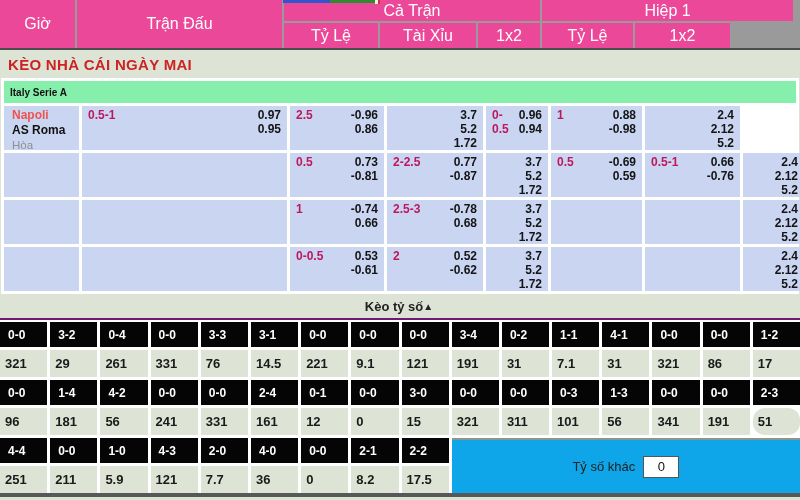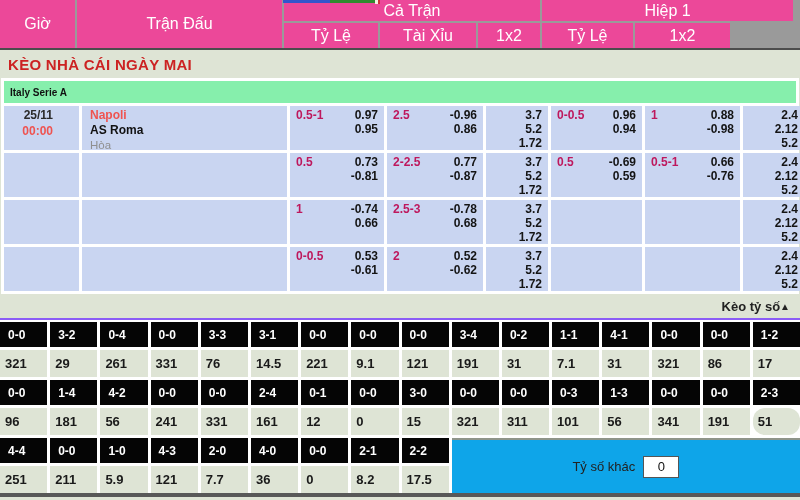--- a/index.html
+++ b/index.html
@@ -58,23 +58,23 @@
   .c-match{line-height:1.25;padding-left:8px;}
   .c-match .home{color:#ef5350;font-weight:bold;}
   .c-match .away{color:#111;font-weight:bold;}
   .c-match .draw{color:#8f8f8f;font-size:11.5px;}
   .c-hc{display:flex;justify-content:space-between;font-weight:bold;line-height:1.2;}
   .c-hc .line{color:#be185d;}
   .c-hc .vals{text-align:right;color:#141414;}
   .c-x2{text-align:right;font-weight:bold;color:#141414;line-height:1.15;padding-top:3px;}
   
   .score-bar{
-    height:22px;display:flex;align-items:center;justify-content:flex-end;
+    height:22px;display:flex;align-items:center;justify-content:center;
     padding:1px 10px 1px 8px;font-size:13px;font-weight:bold;color:#222;
-    border-bottom:2px solid #8b5cf6;
+    border-bottom:2px solid #701a75;
   }
   .score-bar .arrow{font-size:10px;color:#222;cursor:pointer;}
   .sgrid{background:#ffffff;padding-top:2px;display:flex;flex-direction:column;gap:3px;}
   .sgroup{
     display:grid;grid-template-columns:repeat(16,1fr);
     grid-template-rows:25px 27px;gap:3px;
   }
   .scell{
     background:#050505;color:#fff;font-weight:bold;font-size:12px;
     display:flex;align-items:center;padding-left:8px;white-space:nowrap;
@@ -115,24 +115,20 @@
   <div class="h-cell">Tỷ Lệ</div>
   <div class="h-cell">1x2</div>
 </div>
 
 <div class="page-title">KÈO NHÀ CÁI NGÀY MAI</div>
 
 <div class="panel">
   <div class="league-bar">Italy Serie A</div>
   <div class="orows">
       <div class="orow">
-        <div class="cell c-time">
-          <div class="d1">25/11</div>
-          <div class="d2">00:00</div>
-        </div>
         <div class="cell c-match">
           <div class="home">Napoli</div>
           <div class="away">AS Roma</div>
           <div class="draw">Hòa</div>
         </div>
         <div class="cell c-hc">
           <span class="line">0.5-1</span>
           <span class="vals">
             <div class="val">0.97</div>
             <div class="val">0.95</div>

